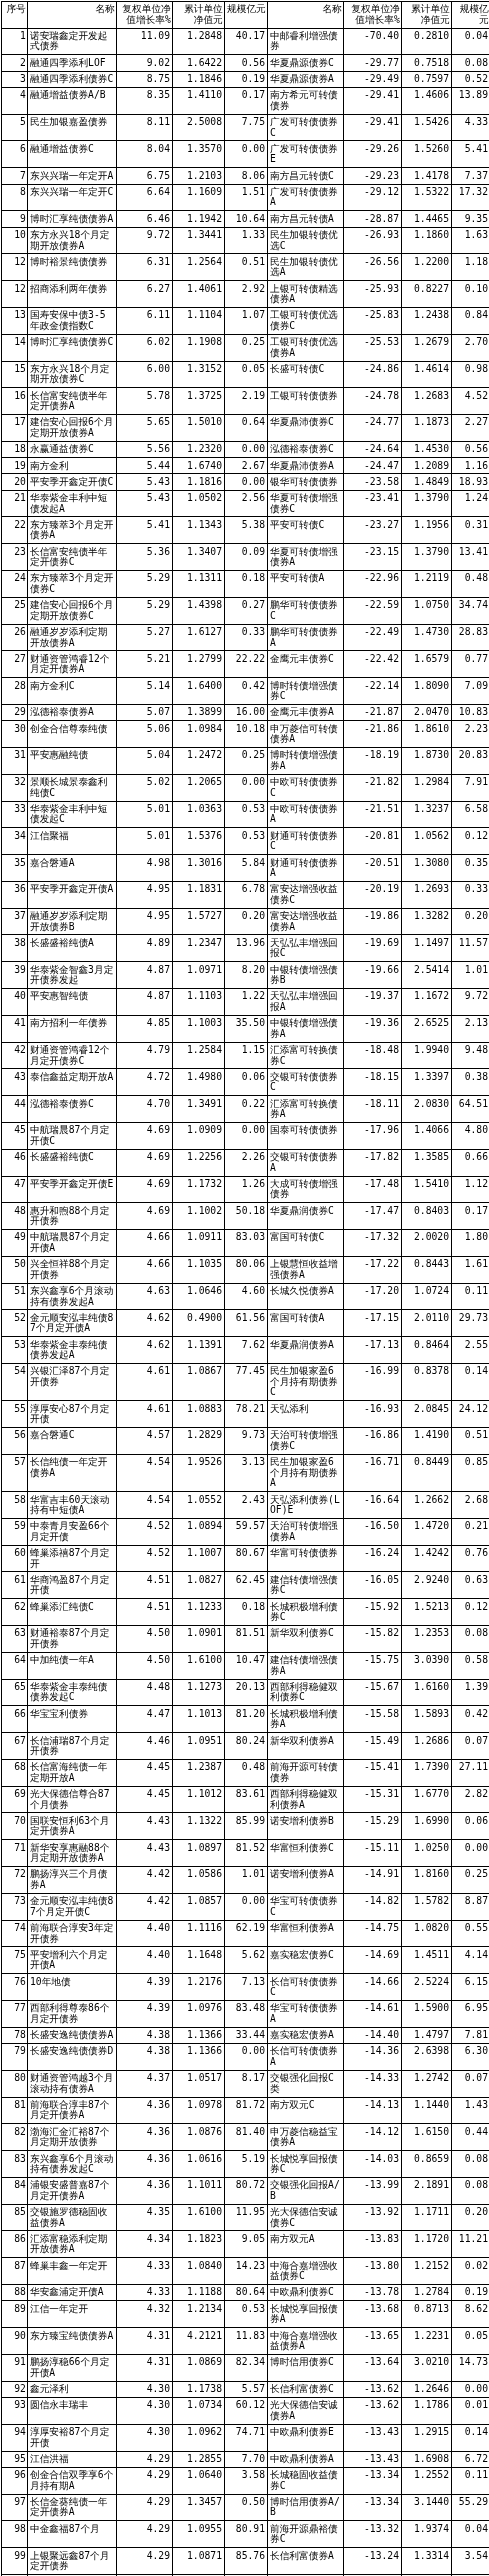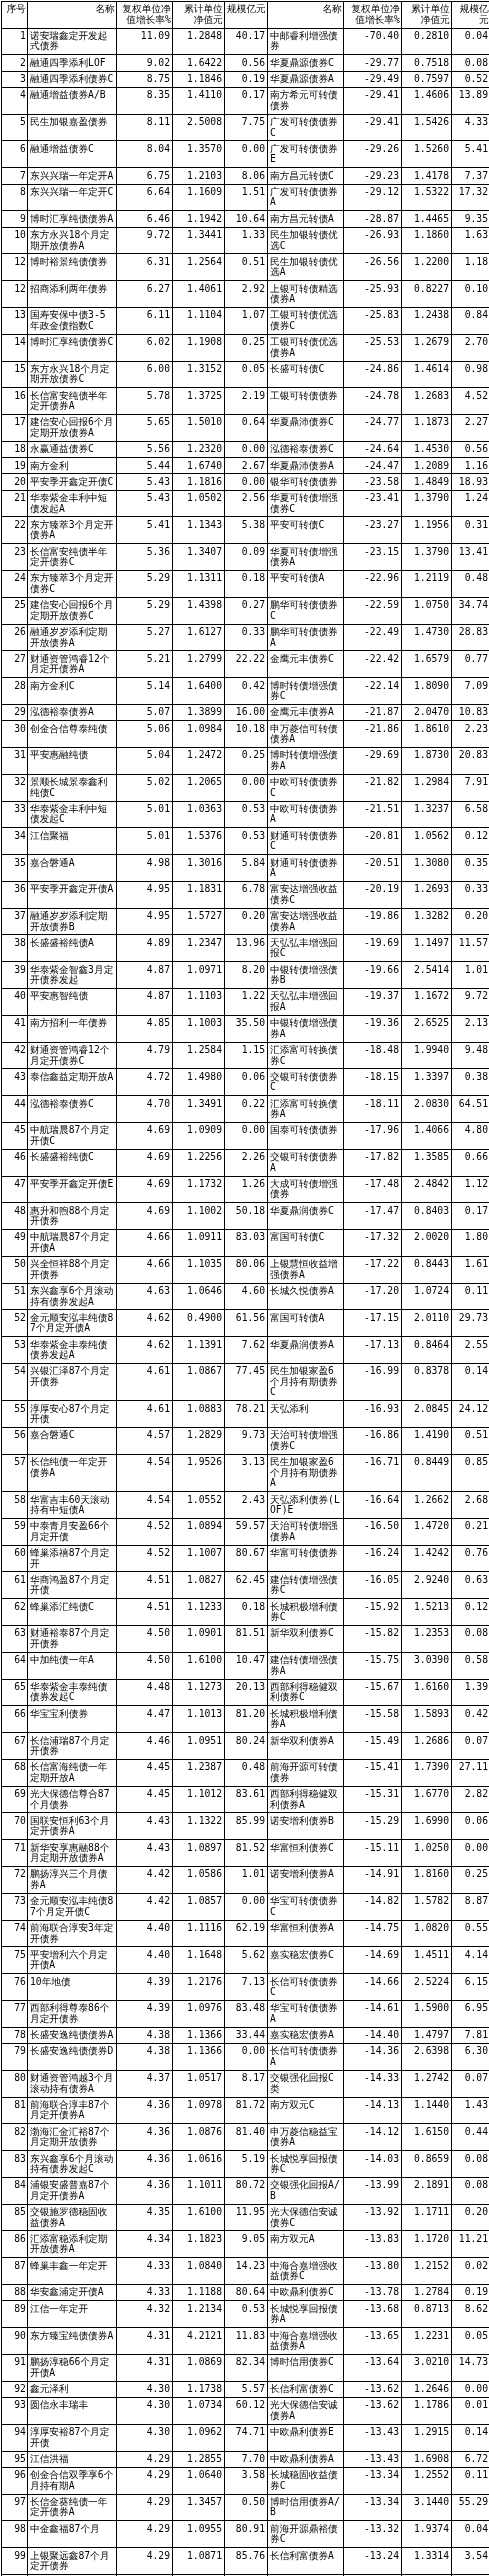--- a/index.html
+++ b/index.html
@@ -390,21 +390,21 @@
     <td class="num">1.8610</td>
     <td class="num">2.23</td>
   </tr>
         <tr>
     <td class="rank">31</td>
     <td class="fname">平安惠融纯债</td>
     <td class="num">5.04</td>
     <td class="num">1.2472</td>
     <td class="num">0.25</td>
     <td class="fname">博时转债增强债券A</td>
-    <td class="num">-29.69</td>
+    <td class="num">-18.19</td>
     <td class="num">1.8730</td>
     <td class="num">20.83</td>
   </tr>
         <tr>
     <td class="rank">32</td>
     <td class="fname">景顺长城景泰鑫利纯债C</td>
     <td class="num">5.02</td>
     <td class="num">1.2065</td>
     <td class="num">0.00</td>
     <td class="fname">中欧可转债债券C</td>
@@ -567,21 +567,21 @@
     <td class="num">0.66</td>
   </tr>
         <tr>
     <td class="rank">47</td>
     <td class="fname">平安季开鑫定开债E</td>
     <td class="num">4.69</td>
     <td class="num">1.1732</td>
     <td class="num">1.26</td>
     <td class="fname">大成可转债增强债券</td>
     <td class="num">-17.48</td>
-    <td class="num">2.4842</td>
+    <td class="num">1.5410</td>
     <td class="num">1.12</td>
   </tr>
         <tr>
     <td class="rank">48</td>
     <td class="fname">惠升和煦88个月定开债券</td>
     <td class="num">4.69</td>
     <td class="num">1.1002</td>
     <td class="num">50.18</td>
     <td class="fname">华夏鼎润债券C</td>
     <td class="num">-17.47</td>

